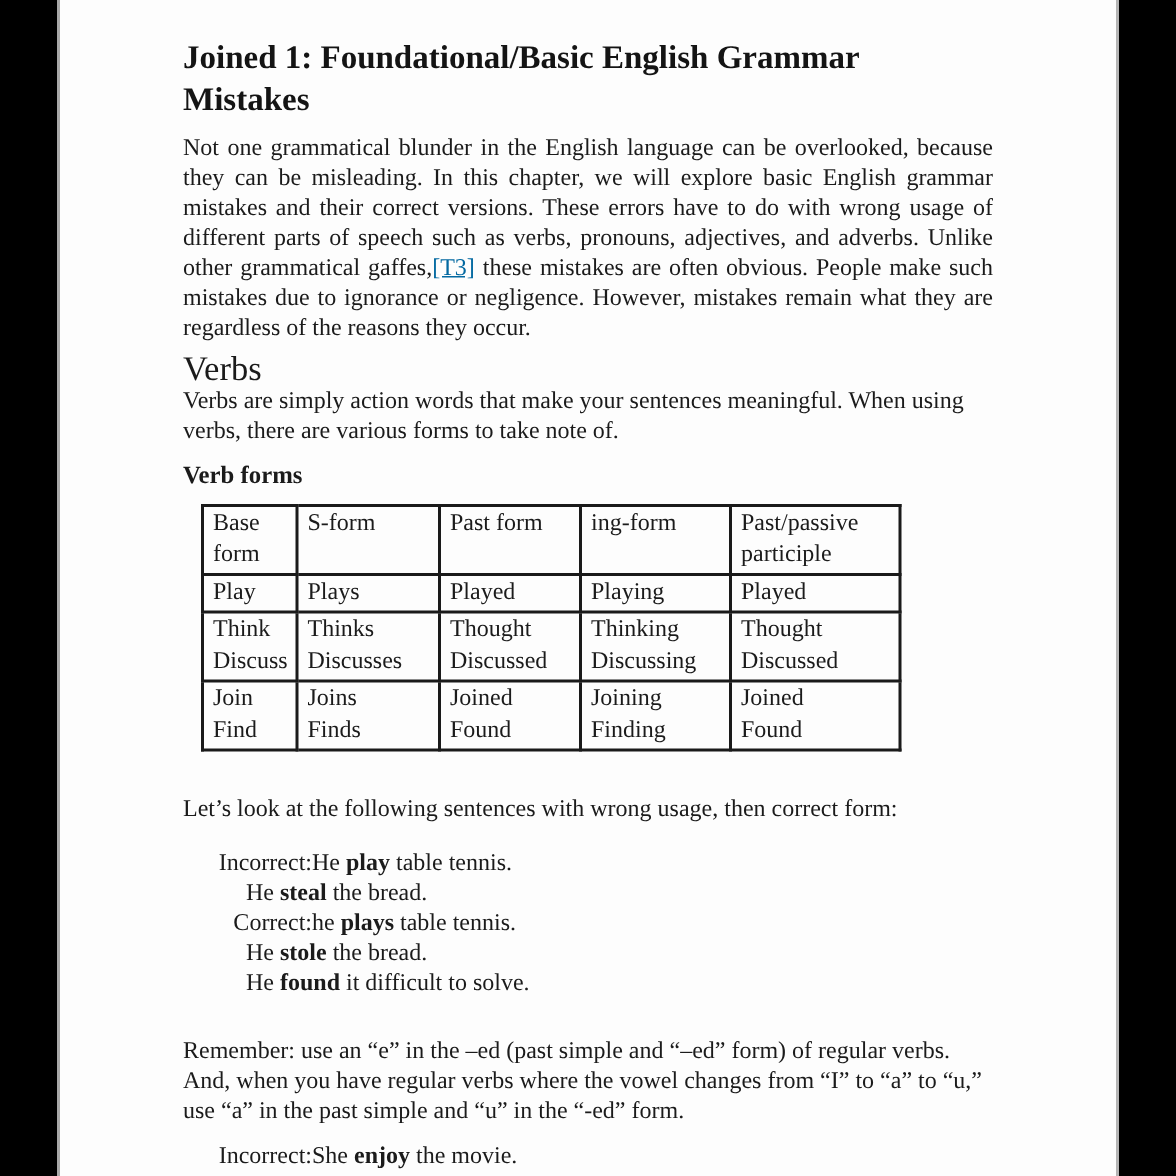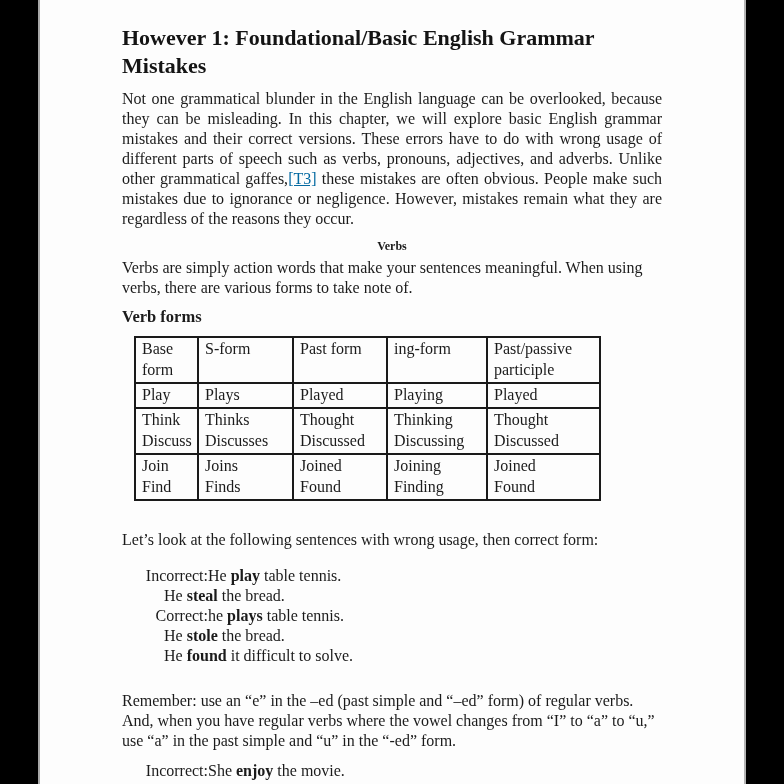--- a/index.html
+++ b/index.html
@@ -44,25 +44,24 @@
   .intro-para {
     margin: 0;
     text-align: justify;
   }
   .comment-link {
     color: #0369a1;
     text-decoration: underline;
     cursor: pointer;
   }
   .section-heading {
-    font-size: 12px;
-    line-height: 20px;
-    font-weight: bold;
+    font-size: 23px;
+    line-height: 20px;
+    font-weight: normal;
     margin: 7px 0 2px 0;
-    text-align: center;
   }
   .verbs-intro {
     margin: 0;
   }
   .sub-heading {
     font-size: 16.5px;
     line-height: 20px;
     font-weight: bold;
     margin: 9px 0 0 0;
   }
@@ -114,21 +113,21 @@
     margin-top: 10px;
   }
 </style>
 </head>
 <body>
 
 <div class="stage">
   <div class="page">
     <div class="content">
 
-      <h1 class="chapter-title">However 1: Foundational/Basic English Grammar Mistakes</h1>
+      <h1 class="chapter-title">Joined 1: Foundational/Basic English Grammar Mistakes</h1>
 
       <p class="intro-para"><span>Not one grammatical blunder in the English language can be overlooked, because they can be misleading. In this chapter, we will explore basic English grammar mistakes and their correct versions. These errors have to do with wrong usage of different parts of speech such as verbs, pronouns, adjectives, and adverbs. Unlike other grammatical gaffes,</span><span class="comment-link">[T3]</span><span> these mistakes are often obvious. People make such mistakes due to ignorance or negligence. However, mistakes remain what they are regardless of the reasons they occur.</span></p>
 
       <h2 class="section-heading">Verbs</h2>
 
       <p class="verbs-intro">Verbs are simply action words that make your sentences meaningful. When using verbs, there are various forms to take note of.</p>
 
       <h3 class="sub-heading">Verb forms</h3>
 
       <table class="verb-table">

